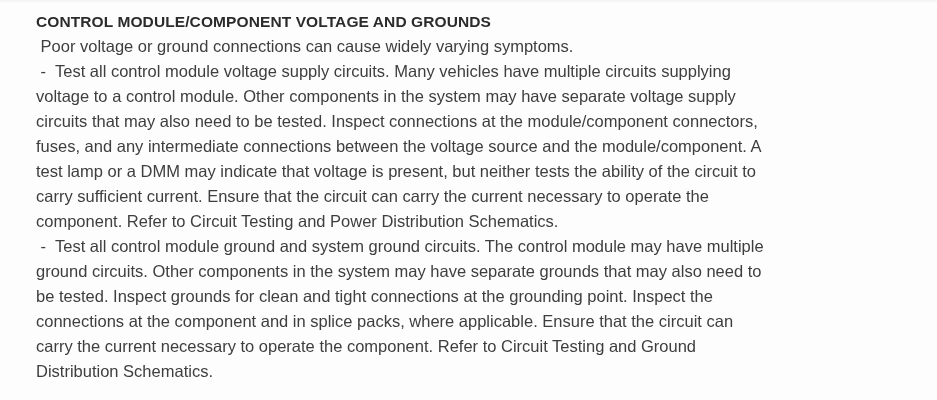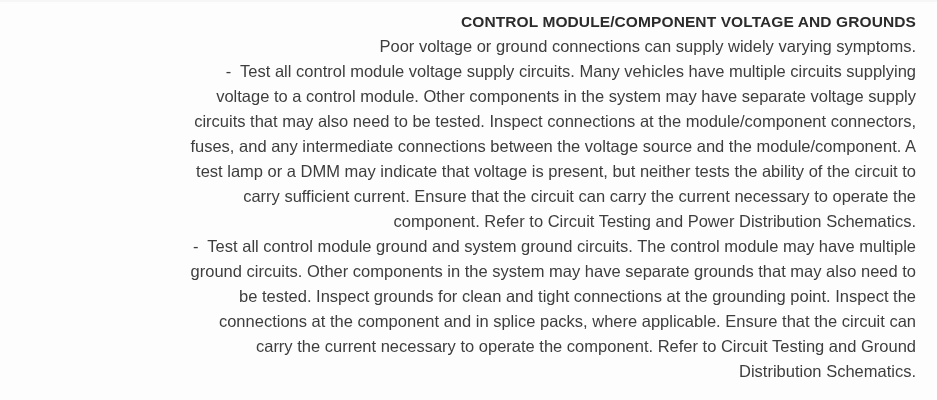--- a/index.html
+++ b/index.html
@@ -14,21 +14,20 @@
     font-family: "Liberation Sans", "DejaVu Sans", sans-serif;
   }
   .top-edge {
     height: 2px;
     width: 937px;
     background: #f6f6f6;
   }
   .doc {
     padding: 7px 20px 0 36px;
     width: 880px;
-    text-align: right;
   }
   .heading {
     font-size: 15.5px;
     font-weight: bold;
     color: #2b2b2b;
     line-height: 25px;
     letter-spacing: 0.1px;
     white-space: pre-wrap;
   }
   .para {
@@ -40,21 +39,21 @@
     white-space: pre-wrap;
   }
 </style>
 </head>
 <body>
 
 <div class="top-edge"></div>
 
 <div class="doc">
   <div class="heading">CONTROL MODULE/COMPONENT VOLTAGE AND GROUNDS</div>
-  <p class="para"> Poor voltage or ground connections can supply widely varying symptoms.</p>
+  <p class="para"> Poor voltage or ground connections can cause widely varying symptoms.</p>
   <p class="para"> -  Test all control module voltage supply circuits. Many vehicles have multiple circuits supplying
 voltage to a control module. Other components in the system may have separate voltage supply
 circuits that may also need to be tested. Inspect connections at the module/component connectors,
 fuses, and any intermediate connections between the voltage source and the module/component. A
 test lamp or a DMM may indicate that voltage is present, but neither tests the ability of the circuit to
 carry sufficient current. Ensure that the circuit can carry the current necessary to operate the
 component. Refer to Circuit Testing and Power Distribution Schematics.</p>
   <p class="para"> -  Test all control module ground and system ground circuits. The control module may have multiple
 ground circuits. Other components in the system may have separate grounds that may also need to
 be tested. Inspect grounds for clean and tight connections at the grounding point. Inspect the

